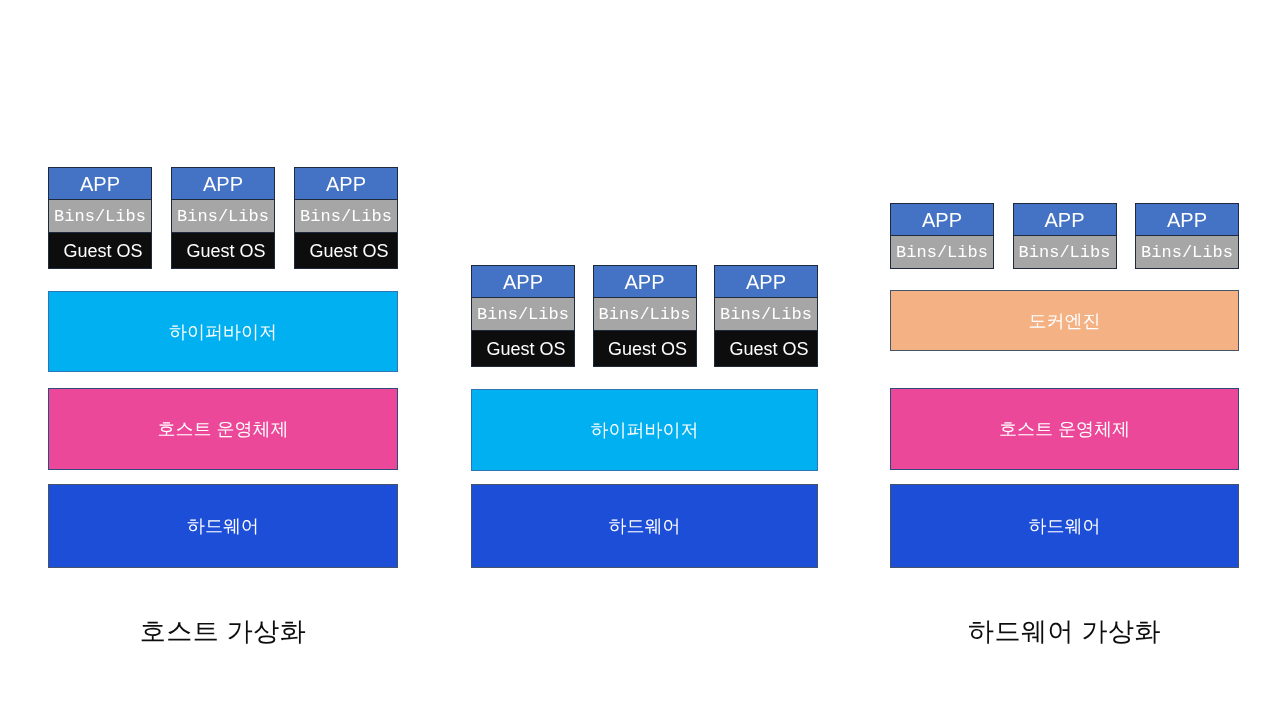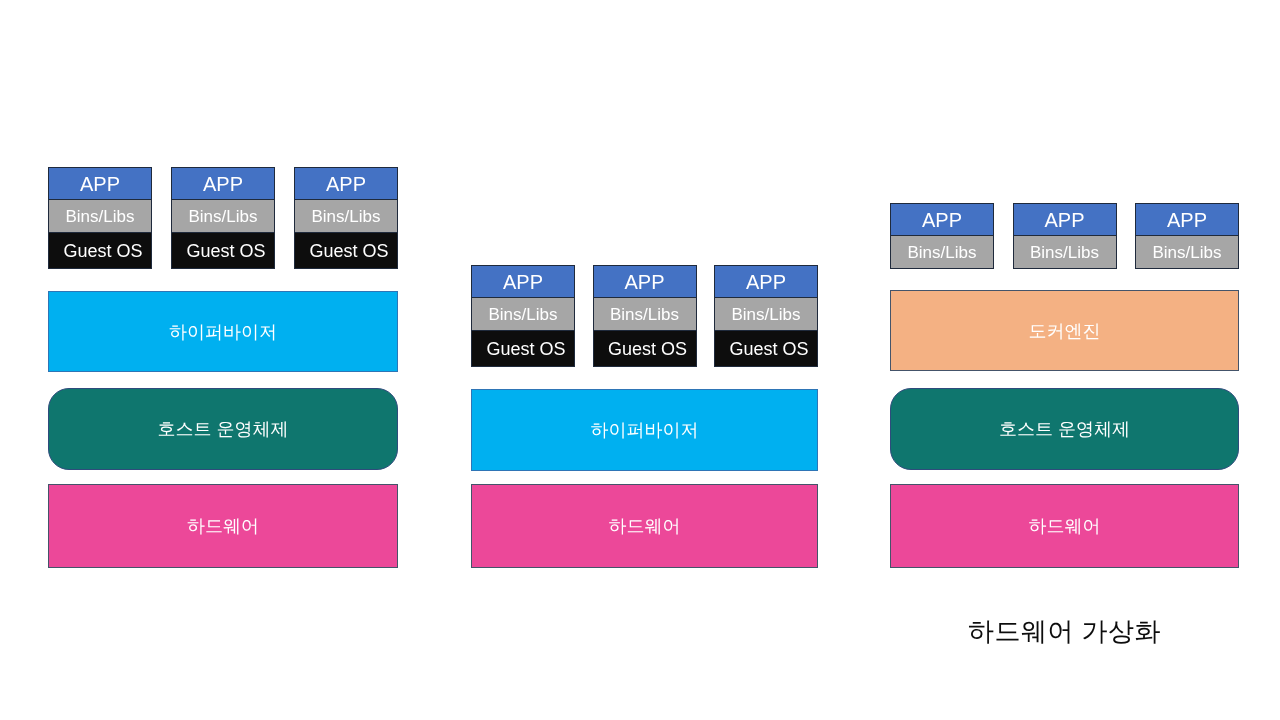--- a/index.html
+++ b/index.html
@@ -14,34 +14,34 @@
   .stack{
     width:104px;display:flex;flex-direction:column;
     border:1px solid #1F2A3C;box-sizing:border-box;background:#8b5cf6;
   }
   .seg{
     display:flex;align-items:center;justify-content:center;
     color:#ffffff;white-space:nowrap;line-height:1;
   }
   .seg-app{height:31px;background:#4472C4;font-size:20px;}
   .seg-bins{height:32px;background:#A6A6A6;font-size:17px;
-    border-top:1px solid #1F2A3C;}
+    border-top:1px solid #1F2A3C;font-family:Liberation Mono, monospace;}
   .seg-guest{flex:1;background:#0D0D0D;font-size:18px;
     border-top:1px solid #1F2A3C;padding-left:6px;}
   .stack.two .seg-app{height:31px;}
   .stack.two .seg-bins{flex:1;}
   
   .layer{
     display:flex;align-items:center;justify-content:center;
     color:#ffffff;font-size:18px;box-sizing:border-box;
     border:1px solid #44546A;white-space:nowrap;
   }
   .layer-hypervisor{background:#00B0F0;border-color:#2E75B6;}
-  .layer-hostos{background:#0f766e;border-color:#2F4B7C;border-radius:21px;}
-  .layer-hardware{background:#ec4899;border-color:#44546A;}
+  .layer-hostos{background:#ec4899;border-color:#2F4B7C;}
+  .layer-hardware{background:#1d4ed8;border-color:#44546A;}
   .layer-docker{background:#F4B183;border-color:#44546A;}
   
   .caption{
     text-align:center;font-size:26px;color:#0D0D0D;letter-spacing:0.5px;
   }
 </style>
 </head>
 <body>
 
 <div class="canvas">
@@ -60,20 +60,21 @@
       </div>
       <div class="stack">
         <div class="seg seg-app">APP</div>
         <div class="seg seg-bins">Bins/Libs</div>
         <div class="seg seg-guest">Guest OS</div>
       </div>
     </div>
     <div class="abs layer layer-hypervisor" style="top:291px;height:81px;">하이퍼바이저</div>
     <div class="abs layer layer-hostos" style="top:388px;height:82px;">호스트 운영체제</div>
     <div class="abs layer layer-hardware" style="top:484px;height:84px;">하드웨어</div>
+    <div class="abs caption" style="top:614px;">호스트 가상화</div>
   </section>
 
   <section class="col" style="left:471px;width:347px;">
     <div class="abs stack-row" style="top:265px;height:102px;">
       <div class="stack">
         <div class="seg seg-app">APP</div>
         <div class="seg seg-bins">Bins/Libs</div>
         <div class="seg seg-guest">Guest OS</div>
       </div>
       <div class="stack">
@@ -99,19 +100,19 @@
       </div>
       <div class="stack two">
         <div class="seg seg-app">APP</div>
         <div class="seg seg-bins">Bins/Libs</div>
       </div>
       <div class="stack two">
         <div class="seg seg-app">APP</div>
         <div class="seg seg-bins">Bins/Libs</div>
       </div>
     </div>
-    <div class="abs layer layer-docker" style="top:290px;height:81px;">도커엔진</div>
+    <div class="abs layer layer-docker" style="top:290px;height:61px;">도커엔진</div>
     <div class="abs layer layer-hostos" style="top:388px;height:82px;">호스트 운영체제</div>
     <div class="abs layer layer-hardware" style="top:484px;height:84px;">하드웨어</div>
     <div class="abs caption" style="top:614px;">하드웨어 가상화</div>
   </section>
 
 </div>
 
 </body></html>

